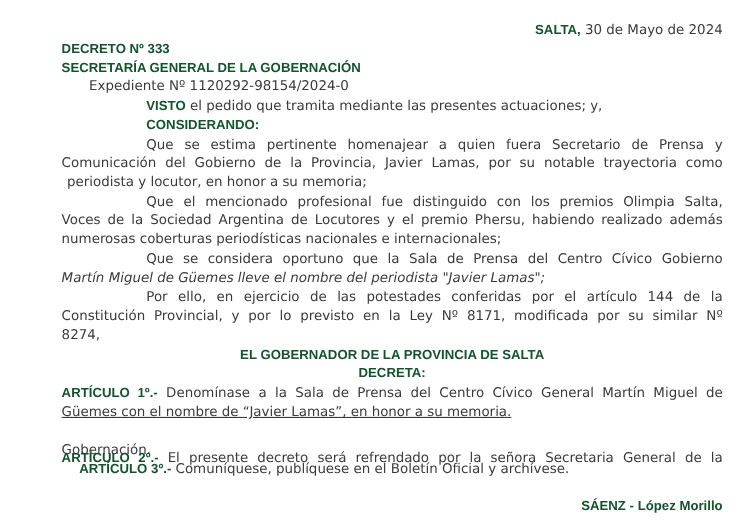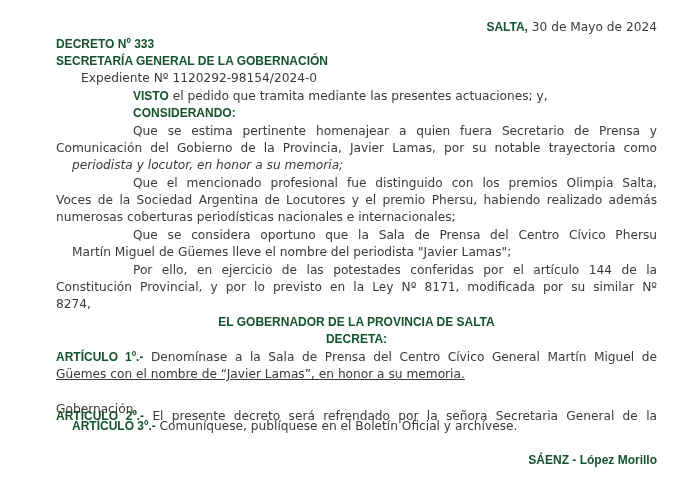--- a/index.html
+++ b/index.html
@@ -31,28 +31,28 @@
   <div class="line b" style="left:0;top:53px;">SECRETARÍA GENERAL DE LA GOBERNACIÓN</div>
   <div class="line" style="left:0;top:70px;margin-left:25px;">Expediente Nº 1120292-98154/2024-0</div>
 
   <div class="line ind" style="top:88px;">
     <span class="b">VISTO</span><span> el pedido que tramita mediante las presentes actuaciones; y,</span>
   </div>
   <div class="line ind b" style="top:105px;">CONSIDERANDO:</div>
 
   <div class="line" style="left:77px;width:524px;top:123px;text-align:justify;text-align-last:justify;">Que se estima pertinente homenajear a quien fuera Secretario de Prensa y</div>
   <div class="line just" style="top:140px;">Comunicación del Gobierno de la Provincia, Javier Lamas, por su notable trayectoria como</div>
-  <div class="line" style="left:16px;top:157px;font-style:italic;">periodista y locutor, en honor a su memoria;</div>
+  <div class="line" style="left:5px;top:157px;">periodista y locutor, en honor a su memoria;</div>
 
   <div class="line" style="left:77px;width:524px;top:175px;text-align:justify;text-align-last:justify;">Que el mencionado profesional fue distinguido con los premios Olimpia Salta,</div>
   <div class="line just" style="top:192px;">Voces de la Sociedad Argentina de Locutores y el premio Phersu, habiendo realizado además</div>
   <div class="line" style="left:0;top:209px;">numerosas coberturas periodísticas nacionales e internacionales;</div>
 
-  <div class="line" style="left:77px;width:524px;top:227px;text-align:justify;text-align-last:justify;">Que se considera oportuno que la Sala de Prensa del Centro Cívico Phersu</div>
-  <div class="line" style="left:16px;top:244px;">Martín Miguel de Güemes lleve el nombre del periodista "Javier Lamas";</div>
+  <div class="line" style="left:77px;width:524px;top:227px;text-align:justify;text-align-last:justify;">Que se considera oportuno que la Sala de Prensa del Centro Cívico Gobierno</div>
+  <div class="line" style="left:0;top:244px;font-style:italic;">Martín Miguel de Güemes lleve el nombre del periodista "Javier Lamas";</div>
 
   <div class="line" style="left:77px;width:524px;top:262px;text-align:justify;text-align-last:justify;">Por ello, en ejercicio de las potestades conferidas por el artículo 144 de la</div>
   <div class="line just" style="top:279px;">Constitución Provincial, y por lo previsto en la Ley Nº 8171, modificada por su similar Nº</div>
   <div class="line" style="left:0;top:296px;">8274,</div>
 
   <div class="line center b" style="top:314px;">EL GOBERNADOR DE LA PROVINCIA DE SALTA</div>
   <div class="line center b" style="top:331px;">DECRETA:</div>
 
   <div class="line just" style="top:349px;">
     <span class="b">ARTÍCULO 1º.-</span><span> Denomínase a la Sala de Prensa del Centro Cívico General Martín Miguel de</span>

